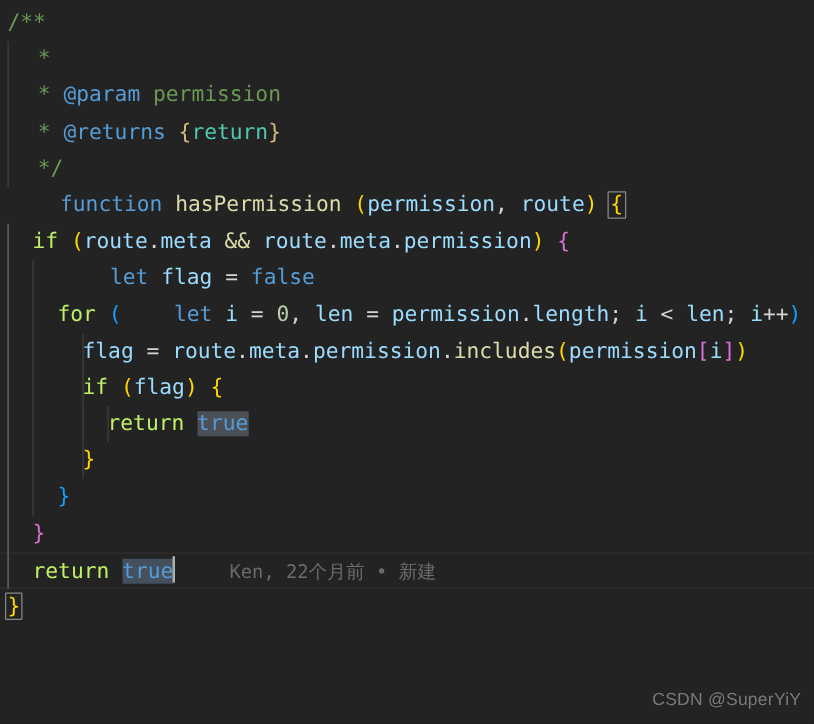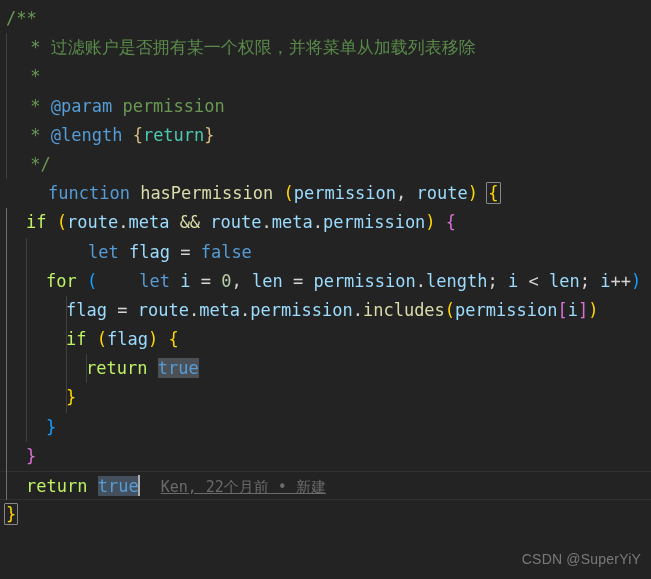--- a/index.html
+++ b/index.html
@@ -90,22 +90,21 @@
     height: 21px;
     background: #aeafad;
     vertical-align: -4px;
     margin-left: -1px;
   }
 
   .blame {
     color: #6b6b6b;
     font-size: 15px;
     font-family: "DejaVu Sans Mono", "Liberation Mono", monospace;
-    padding-left: 21px;
-    text-decoration: underline;
+    padding-left: 44px;
   }
 
   .watermark {
     position: absolute;
     right: 10px;
     bottom: 5px;
     color: #7a7a7a;
     font-size: 14px;
     font-family: "Liberation Sans", sans-serif;
     letter-spacing: 0.2px;
@@ -114,28 +113,27 @@
 </style>
 </head>
 <body>
 
 <div id="editor">
 
   <div class="code-area">
 
     <div class="line"><span class="t-comment">/**</span></div>
 
-    <div class="line"><span class="ig" style="left:6px;"></span><span style="padding-left:14px;display:inline-block"></span><span class="t-comment"> *</span><span class="t-comment-cn"> 过滤账户是否拥有某一个权限，并将菜单从加载列表移除</span></div>
 
     <div class="line"><span class="ig" style="left:6px;"></span><span style="padding-left:14px;display:inline-block"></span><span class="t-comment"> *</span></div>
 
     <div class="line"><span class="ig" style="left:6px;"></span><span style="padding-left:14px;display:inline-block"></span><span class="t-comment"> *</span><span class="t-comment"> </span><span class="t-doctag">@param</span><span class="t-comment"> </span><span class="t-comment">permission</span></div>
 
 
-    <div class="line"><span class="ig" style="left:6px;"></span><span style="padding-left:14px;display:inline-block"></span><span class="t-comment"> *</span><span class="t-comment"> </span><span class="t-doctag">@length</span><span class="t-comment"> </span><span class="t-docbrace">{</span><span class="t-doctype">return</span><span class="t-docbrace">}</span></div>
+    <div class="line"><span class="ig" style="left:6px;"></span><span style="padding-left:14px;display:inline-block"></span><span class="t-comment"> *</span><span class="t-comment"> </span><span class="t-doctag">@returns</span><span class="t-comment"> </span><span class="t-docbrace">{</span><span class="t-doctype">return</span><span class="t-docbrace">}</span></div>
 
     <div class="line"><span class="ig" style="left:6px;"></span><span style="padding-left:14px;display:inline-block"></span><span class="t-comment"> */</span></div>
 
     <div class="line"><span class="t-keyword">function</span><span class="t-plain"> </span><span class="t-func">hasPermission</span><span class="t-plain"> </span><span class="t-p-yellow">(</span><span class="t-var">permission</span><span class="t-plain">,</span><span class="t-plain"> </span><span class="t-var">route</span><span class="t-p-yellow">)</span><span class="t-plain"> </span><span class="t-p-yellow bracket-match">{</span></div>
 
     <div class="line"><span class="ig active" style="left:6px;"></span><span style="padding-left:20px;display:inline-block"></span><span class="t-control">if</span><span class="t-plain"> </span><span class="t-p-yellow">(</span><span class="t-var">route</span><span class="t-plain">.</span><span class="t-var">meta</span><span class="t-plain"> </span><span class="t-func">&amp;&amp;</span><span class="t-plain"> </span><span class="t-var">route</span><span class="t-plain">.</span><span class="t-var">meta</span><span class="t-plain">.</span><span class="t-var">permission</span><span class="t-p-yellow">)</span><span class="t-plain"> </span><span class="t-p-pink">{</span></div>
 
     <div class="line"><span class="ig active" style="left:6px;"></span><span class="ig" style="left:26px;"></span><span style="padding-left:40px;display:inline-block"></span><span class="t-keyword">let</span><span class="t-plain"> </span><span class="t-var">flag</span><span class="t-plain"> </span><span class="t-plain">=</span><span class="t-plain"> </span><span class="t-const">false</span></div>
 
     <div class="line"><span class="ig active" style="left:6px;"></span><span class="ig" style="left:26px;"></span><span style="padding-left:40px;display:inline-block"></span><span class="t-control">for</span><span class="t-plain"> </span><span class="t-p-blue">(</span><span class="t-keyword">let</span><span class="t-plain"> </span><span class="t-var">i</span><span class="t-plain"> </span><span class="t-plain">=</span><span class="t-plain"> </span><span class="t-num">0</span><span class="t-plain">,</span><span class="t-plain"> </span><span class="t-var">len</span><span class="t-plain"> </span><span class="t-plain">=</span><span class="t-plain"> </span><span class="t-var">permission</span><span class="t-plain">.</span><span class="t-var">length</span><span class="t-plain">;</span><span class="t-plain"> </span><span class="t-var">i</span><span class="t-plain"> </span><span class="t-plain">&lt;</span><span class="t-plain"> </span><span class="t-var">len</span><span class="t-plain">;</span><span class="t-plain"> </span><span class="t-var">i</span><span class="t-plain">++</span><span class="t-p-blue">)</span><span class="t-plain"> </span><span class="t-p-yellow">{</span></div>

